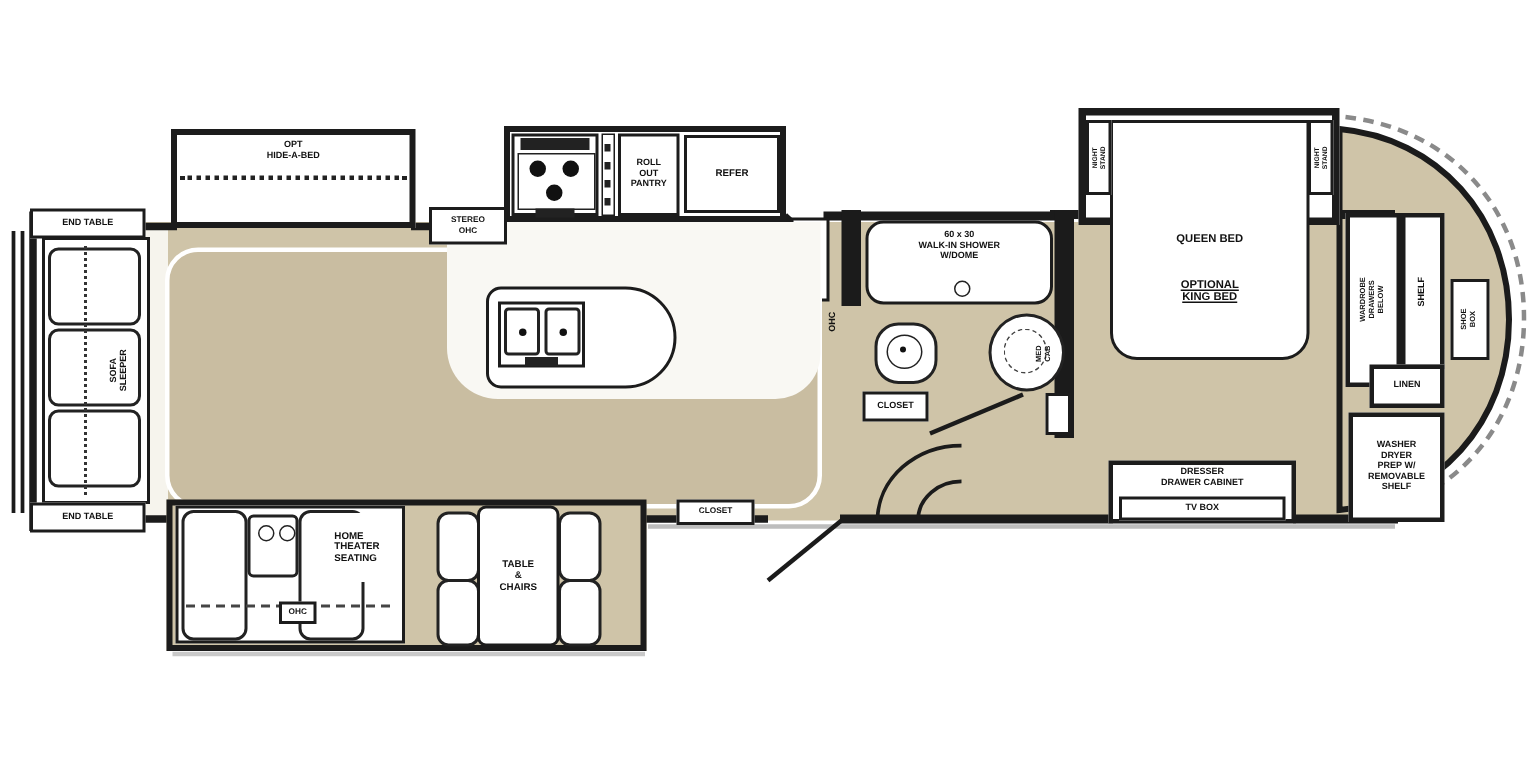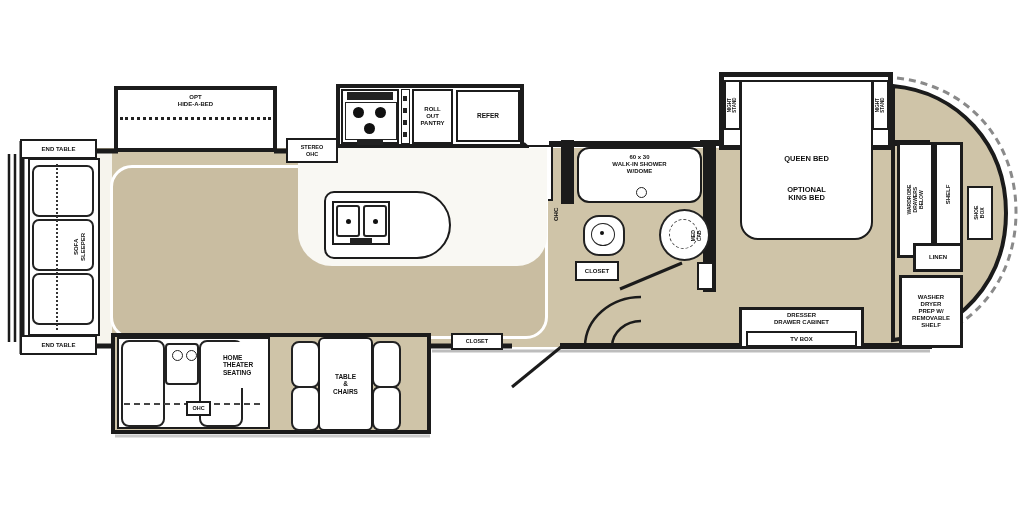--- a/index.html
+++ b/index.html
@@ -159,21 +159,21 @@
     <span class="lbl f5">CLOSET</span>
   </div>
 
   <div class="box" style="left:451px;top:333px;width:52px;height:17px;border-width:2.5px;">
     <span class="lbl" style="font-size:5.5px;">CLOSET</span>
   </div>
 
   <div class="box" style="left:719px;top:72px;width:174px;height:78px;border-width:5px;"></div>
   <div class="box" style="left:740px;top:80px;width:133px;height:160px;border-width:2.5px;border-radius:0 0 18px 18px;flex-direction:column;">
     <span class="lbl f7" style="margin-top:38px;">QUEEN BED</span>
-    <span class="lbl f7" style="margin-top:22px;">OPTIONAL
+    <span class="lbl f7" style="margin-top:22px;text-decoration:underline;">OPTIONAL
 KING BED</span>
   </div>
   <div class="box" style="left:724px;top:80px;width:17px;height:50px;border-width:2px;">
     <span class="rot" style="width:48px;font-size:4.5px;">NIGHT STAND</span>
   </div>
   <div class="box" style="left:872px;top:80px;width:17px;height:50px;border-width:2px;">
     <span class="rot" style="width:48px;font-size:4.5px;">NIGHT STAND</span>
   </div>
 
   <div class="box b3" style="left:897px;top:142px;width:37px;height:116px;">

